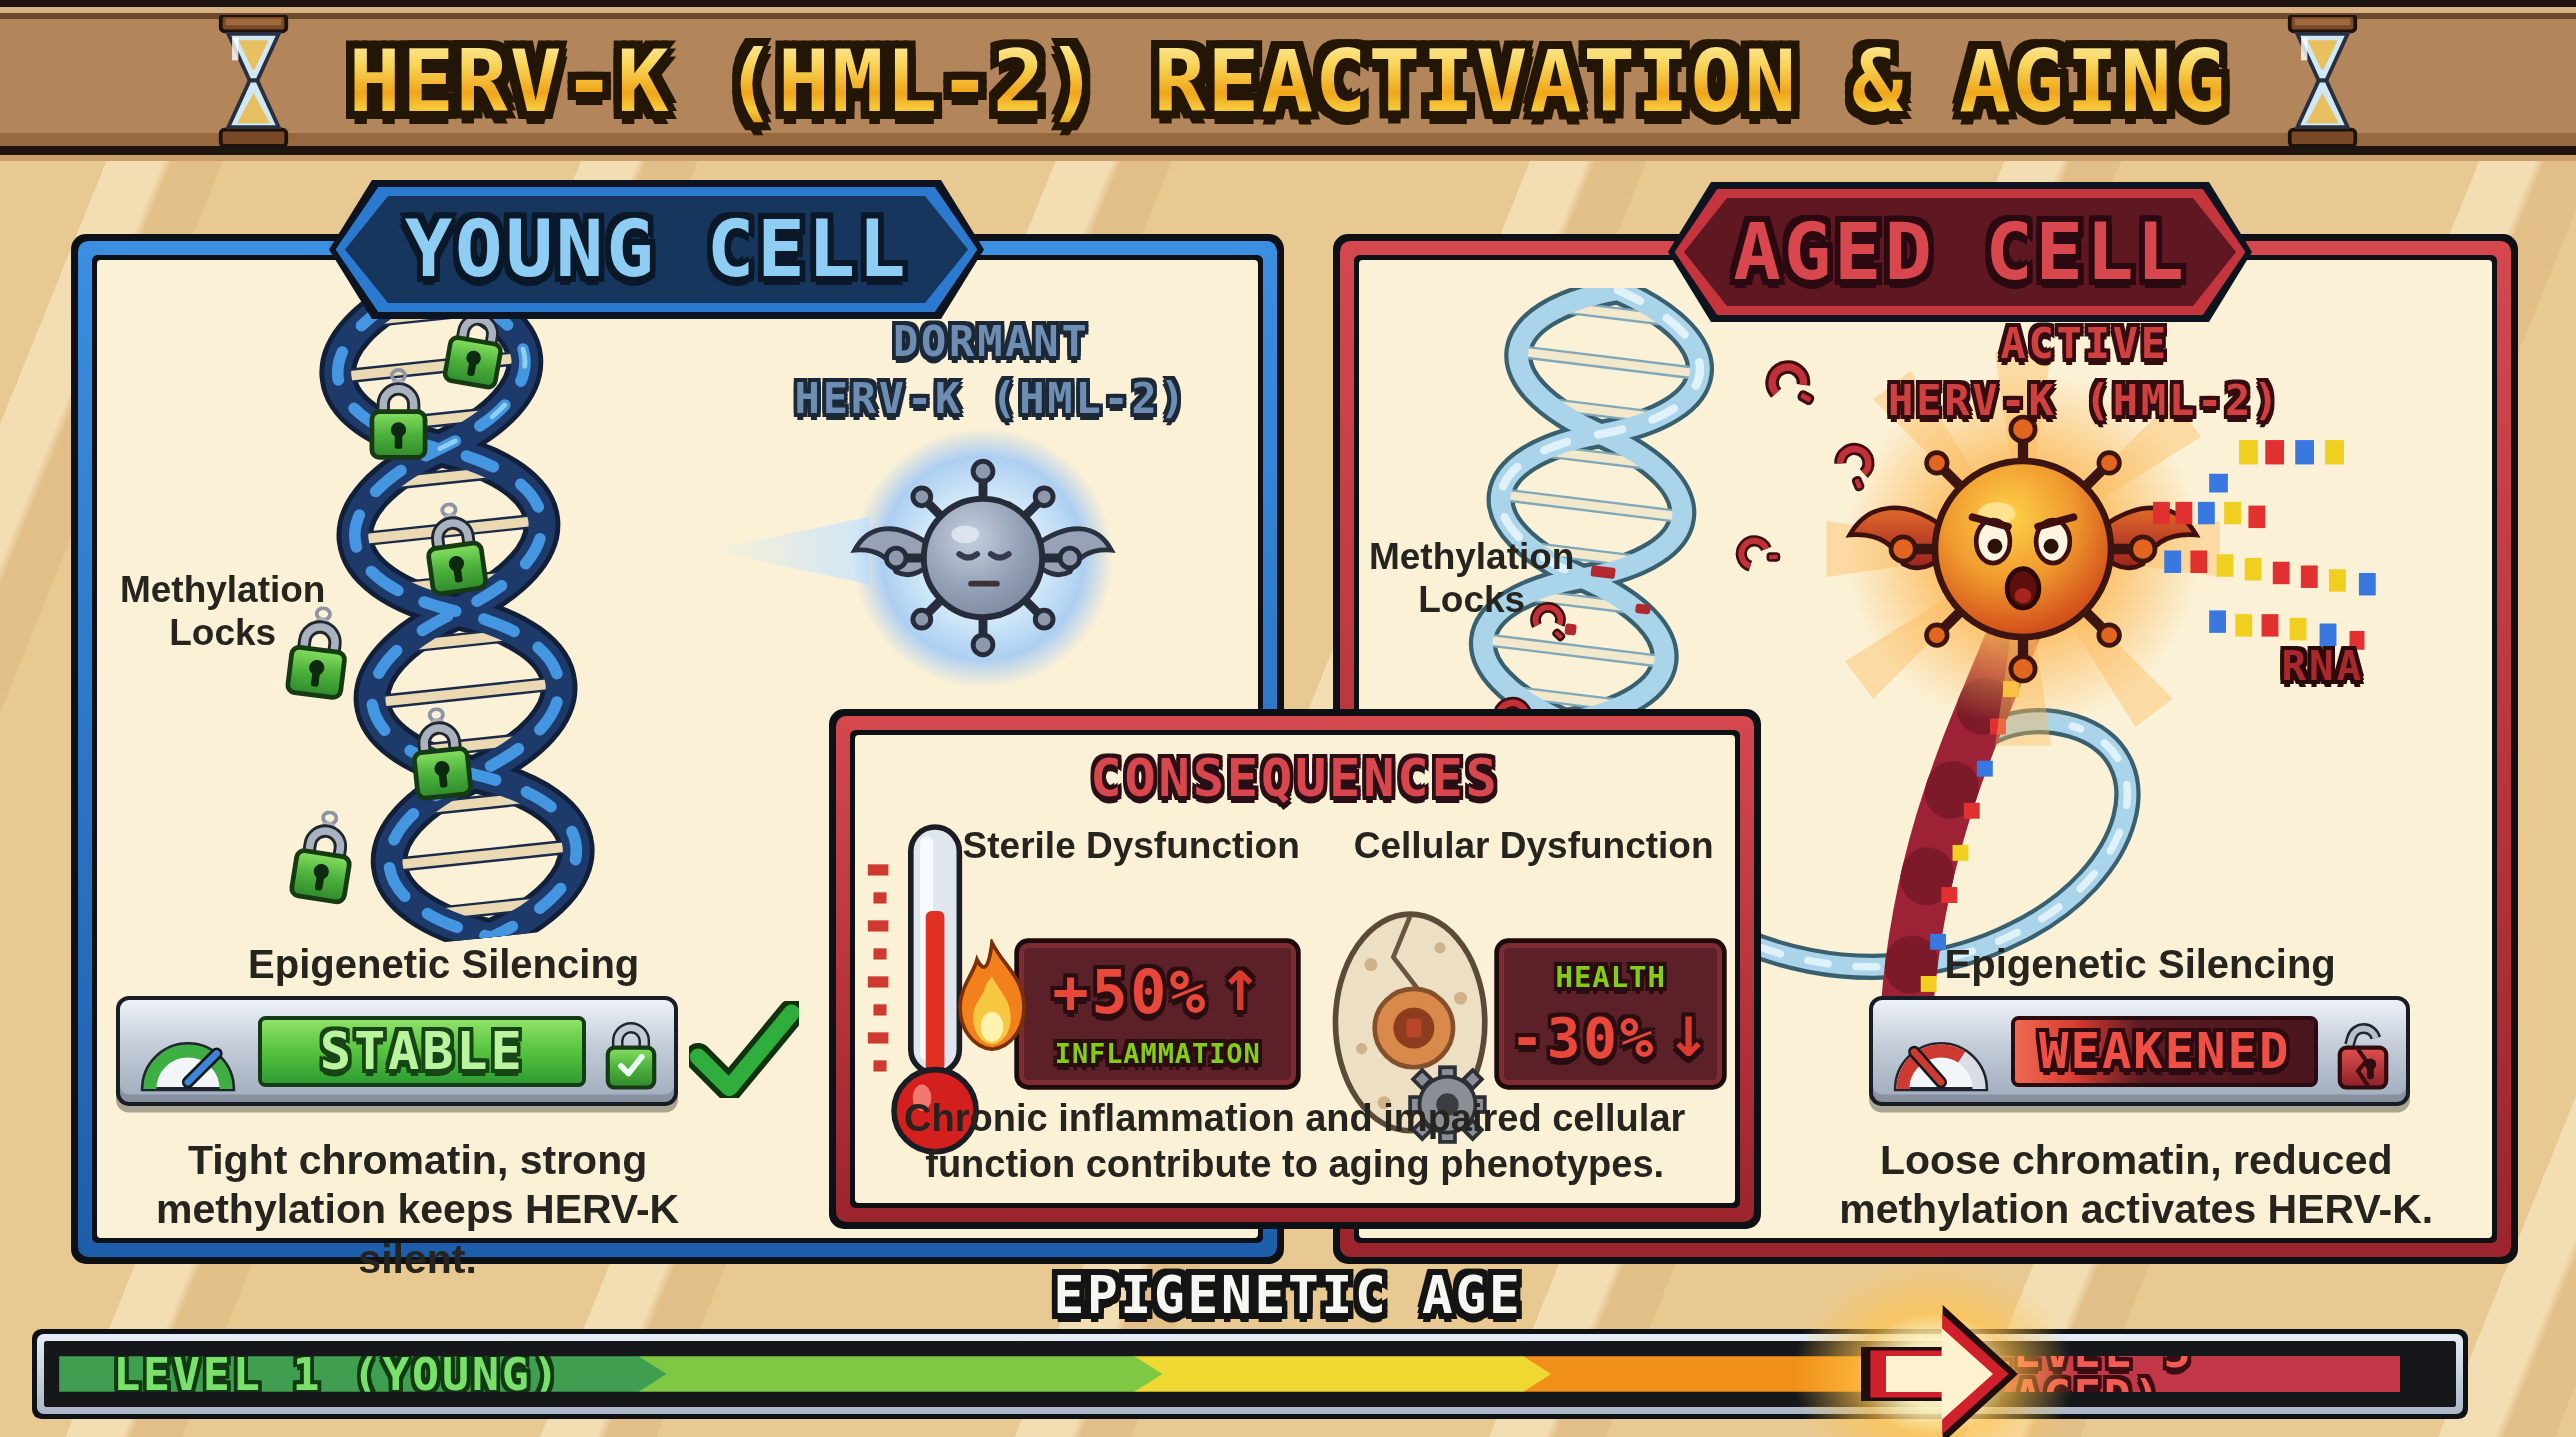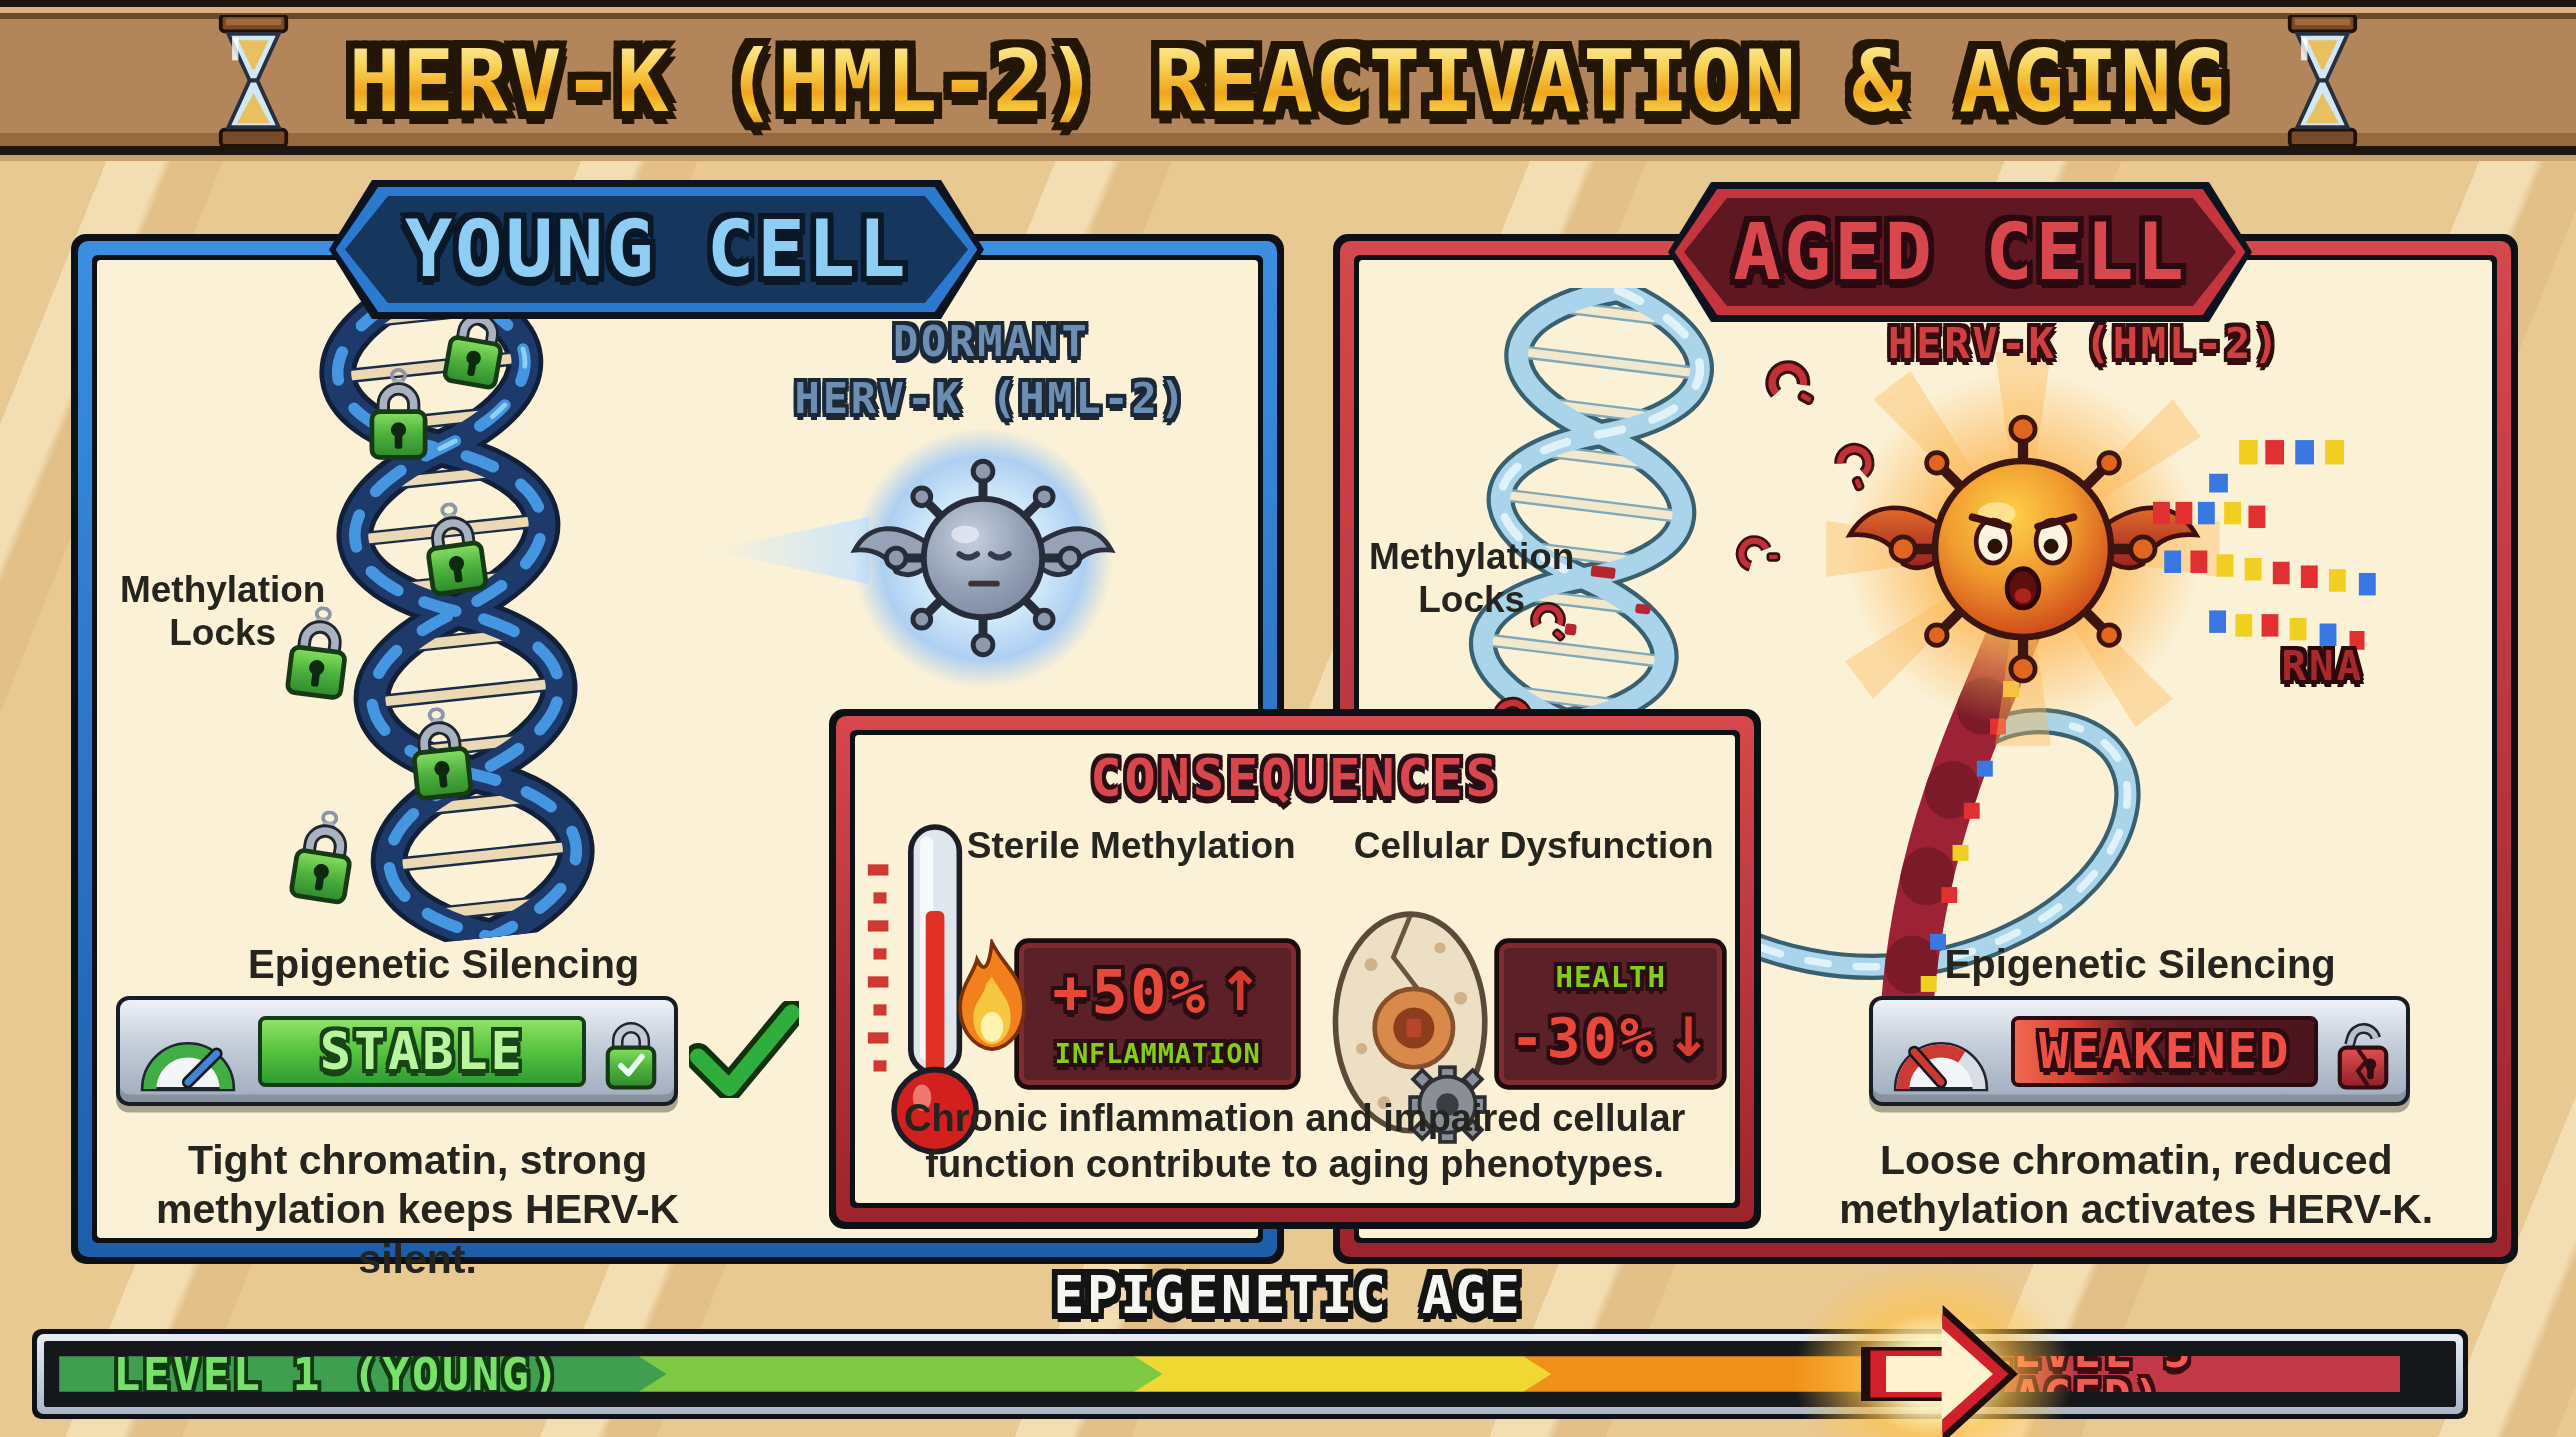--- a/index.html
+++ b/index.html
@@ -452,20 +452,21 @@
       <use href="#sym-rlink" x="180" y="330" width="46" height="46" transform="rotate(15 203 353)"></use>
       <use href="#sym-rlink" x="140" y="432" width="52" height="52" transform="rotate(60 166 458)"></use>
       <use href="#sym-rlink" x="255" y="498" width="46" height="46" transform="rotate(-45 278 521)"></use>
       <use href="#sym-rlink" x="352" y="540" width="56" height="56" transform="rotate(20 380 568)"></use>
       <use href="#sym-rlink" x="205" y="582" width="44" height="44" transform="rotate(75 227 604)"></use>
     </svg>
 
     <div class="abs plain-label" style="left:0; top:276px; width:225px; font-size:37px; z-index:3">Methylation Locks</div>
 
     <div class="abs" style="left:487px; top:56px; width:477px; z-index:3">
+      <div class="px pixel-sub redt o4">ACTIVE</div>
       <div class="px pixel-sub redt o4">HERV-K (HML-2)</div>
     </div>
 
     <svg class="abs" style="left:458px; top:83px; width:412px; height:412px; z-index:2" viewBox="0 0 440 440">
       <g fill="#fcb958" opacity=".4">
         <polygon points="220,220 190,10 250,10"></polygon>
               <polygon points="220,220 430,190 430,250"></polygon>
         <polygon points="220,220 10,190 10,250"></polygon>
               <polygon points="220,220 190,430 250,430"></polygon>
         <polygon points="220,220 60,60 100,30"></polygon>
@@ -592,21 +593,21 @@
         <rect x="2" y="226" width="22" height="12"></rect>
               <rect x="8" y="256" width="14" height="12"></rect>
       </g>
       <rect x="48" y="6" width="52" height="264" rx="26" fill="#dfe6ee" stroke="#1c1c24" stroke-width="6"></rect>
       <rect x="58" y="16" width="14" height="240" rx="7" fill="#f6fafc"></rect>
       <rect x="64" y="96" width="20" height="172" rx="6" fill="#e03024"></rect>
       <circle cx="74" cy="310" r="44" fill="#d31f1d" stroke="#1c1c24" stroke-width="6"></circle>
       <ellipse cx="60" cy="296" rx="10" ry="14" fill="#f4887e" opacity=".85"></ellipse>
     </svg>
 
-    <div class="abs plain-label" style="left:103px; top:90px; width:346px; font-size:37px; z-index:2">Sterile Methylation</div>
+    <div class="abs plain-label" style="left:103px; top:90px; width:346px; font-size:37px; z-index:2">Sterile Dysfunction</div>
 
     <svg class="abs" style="left:94px; top:204px; width:86px; height:114px; z-index:4" viewBox="0 0 92 122">
       <path d="M46,4 C58,28 78,40 80,68 C82,96 66,116 46,118 C26,116 10,96 12,68 C14,48 26,38 30,22 C36,34 42,36 46,4 Z" fill="#f2801c" stroke="#7a3008" stroke-width="4"></path>
       <path d="M46,40 C54,56 66,64 66,84 C66,102 56,112 46,113 C36,112 26,102 26,84 C26,68 38,60 40,48 Z" fill="#f8c742"></path>
       <ellipse cx="46" cy="94" rx="12" ry="16" fill="#fdf3b0"></ellipse>
     </svg>
 
     <div class="badge" style="left:164px; top:208px; width:277px; height:142px; z-index:3">
       <div class="row">
         <span class="val px o4">+50%</span>

